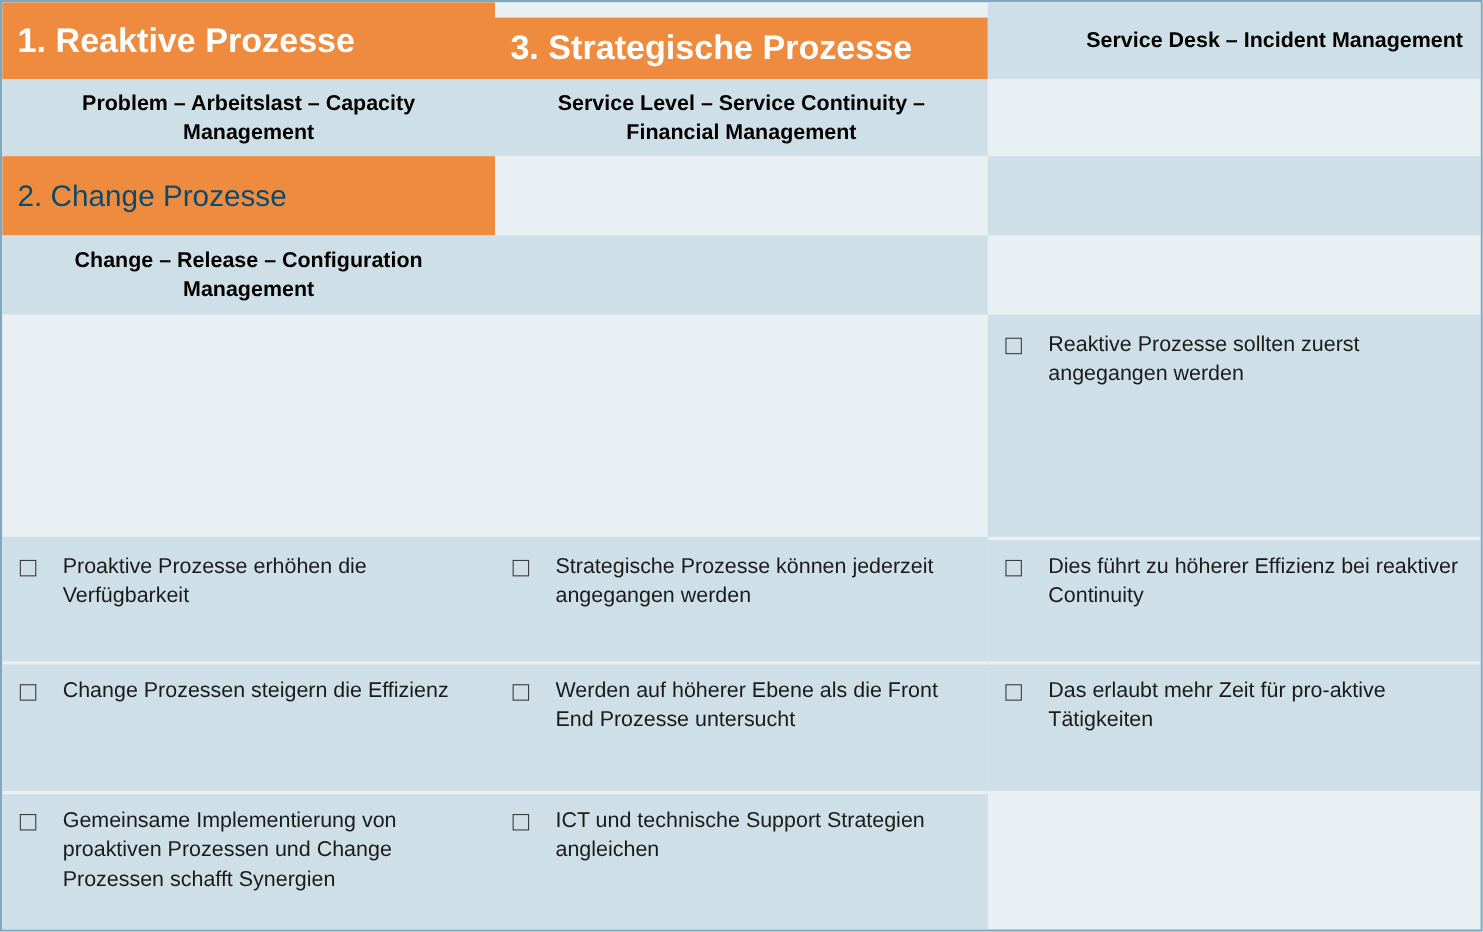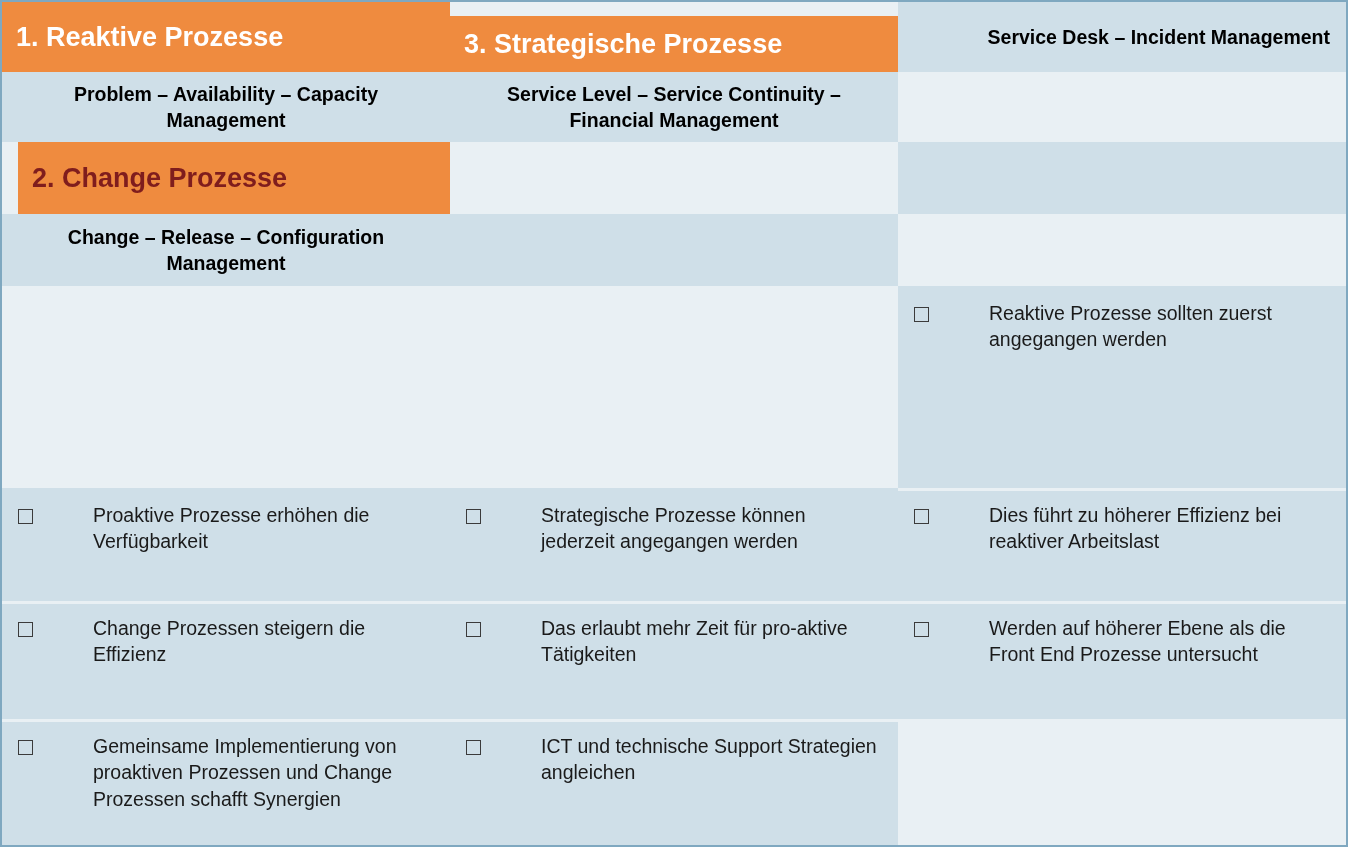--- a/index.html
+++ b/index.html
@@ -31,21 +31,21 @@
   }
   .cell {
     position: relative;
     box-sizing: border-box;
     overflow: hidden;
   }
   
   .hdr {
     background: #ef8b3f;
     color: #ffffff;
-    font-size: 27px;
+    font-size: 31px;
     font-weight: bold;
     display: flex;
     align-items: center;
     padding: 0 0 0 14px;
   }
   .hdr.c2 { padding-left: 14px; }
   .hdr.c3 { padding-left: 14px; margin-top: 14px; }
   
   .sub {
     background: #cfdfe8;
@@ -61,39 +61,37 @@
   }
   .sub.left {
     justify-content: flex-end;
     text-align: left;
     padding-left: 32px;
   }
   .blank-light { background: #e9f0f4; }
   .blank-blue { background: #cfdfe8; }
   .change-hdr {
     background: #ef8b3f;
-    color: #7f1d1d;
+    color: #0c4a6e;
     font-size: 27px;
-    font-weight: bold;
+    font-weight: normal;
     display: flex;
     align-items: center;
     padding-left: 14px;
-    margin-left: 16px;
   }
   .spacer-row { background: #e9f0f4; }
   
   .bul {
     background: #cfdfe8;
     display: flex;
     align-items: flex-start;
     padding: 14px 18px 14px 16px;
     font-size: 19.5px;
     color: #1a1a1a;
     line-height: 1.35;
-    gap: 36px;
   }
   .bul .box {
     flex: 0 0 auto;
     width: 13px;
     height: 13px;
     border: 1.4px solid #3b3b3b;
     margin-top: 7px;
     margin-right: 24px;
     background: transparent;
   }
@@ -118,21 +116,21 @@
       <span>1. Reaktive Prozesse</span>
     </div>
     <div class="cell hdr c3">
       <span>3. Strategische Prozesse</span>
     </div>
 
     <div class="cell sub left">
       <span>Service Desk – Incident Management</span>
     </div>
     <div class="cell sub">
-      <span>Problem – Availability – Capacity Management</span>
+      <span>Problem – Arbeitslast – Capacity Management</span>
     </div>
     <div class="cell sub">
       <span>Service Level  – Service Continuity – Financial Management</span>
     </div>
 
     <div class="cell blank-light"></div>
     <div class="cell change-hdr">
       <span>2. Change Prozesse</span>
     </div>
     <div class="cell blank-light"></div>
@@ -156,37 +154,37 @@
       <span class="txt">Proaktive Prozesse erhöhen die Verfügbarkeit</span>
     </div>
     <div class="cell bul">
       <span class="box"></span>
       <span class="txt">Strategische Prozesse können jederzeit angegangen werden</span>
     </div>
 
     <div class="cell bul">
       <div class="sep" style="top:0"></div>
       <span class="box"></span>
-      <span class="txt">Dies führt zu höherer Effizienz bei reaktiver Arbeitslast</span>
+      <span class="txt">Dies führt zu höherer Effizienz bei reaktiver Continuity</span>
     </div>
     <div class="cell bul">
       <div class="sep" style="top:0"></div>
       <span class="box"></span>
       <span class="txt">Change Prozessen steigern die Effizienz</span>
     </div>
     <div class="cell bul">
       <div class="sep" style="top:0"></div>
       <span class="box"></span>
-      <span class="txt">Das erlaubt mehr Zeit für pro-aktive Tätigkeiten</span>
+      <span class="txt">Werden auf höherer Ebene als die Front End Prozesse untersucht</span>
     </div>
 
     <div class="cell bul">
       <div class="sep" style="top:0"></div>
       <span class="box"></span>
-      <span class="txt">Werden auf höherer Ebene als die Front End Prozesse untersucht</span>
+      <span class="txt">Das erlaubt mehr Zeit für pro-aktive Tätigkeiten</span>
     </div>
     <div class="cell bul">
       <div class="sep" style="top:0"></div>
       <span class="box"></span>
       <span class="txt">Gemeinsame Implementierung von proaktiven Prozessen und Change Prozessen schafft Synergien</span>
     </div>
     <div class="cell bul">
       <div class="sep" style="top:0"></div>
       <span class="box"></span>
       <span class="txt">ICT und technische Support Strategien angleichen</span>

